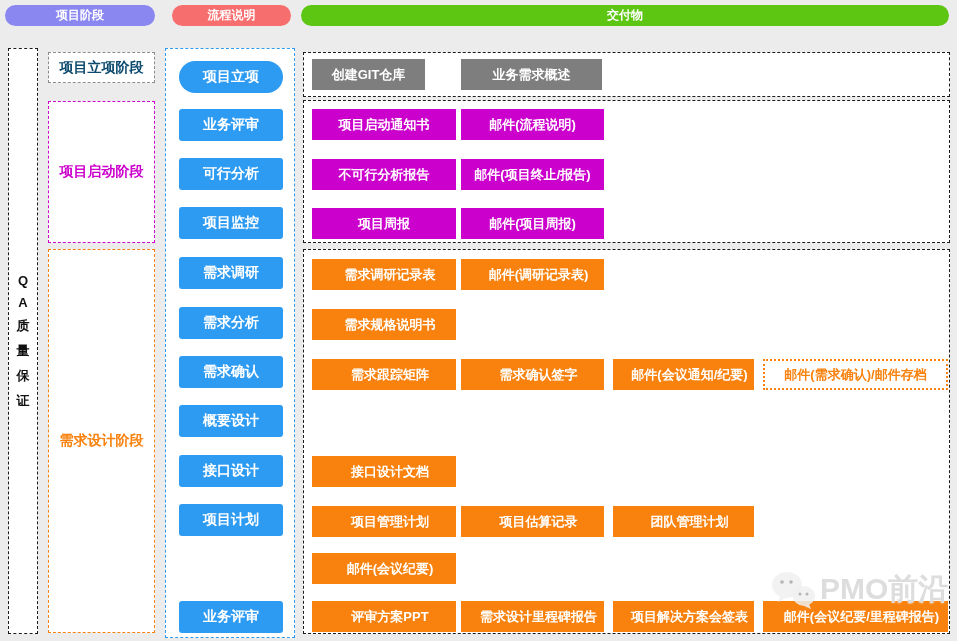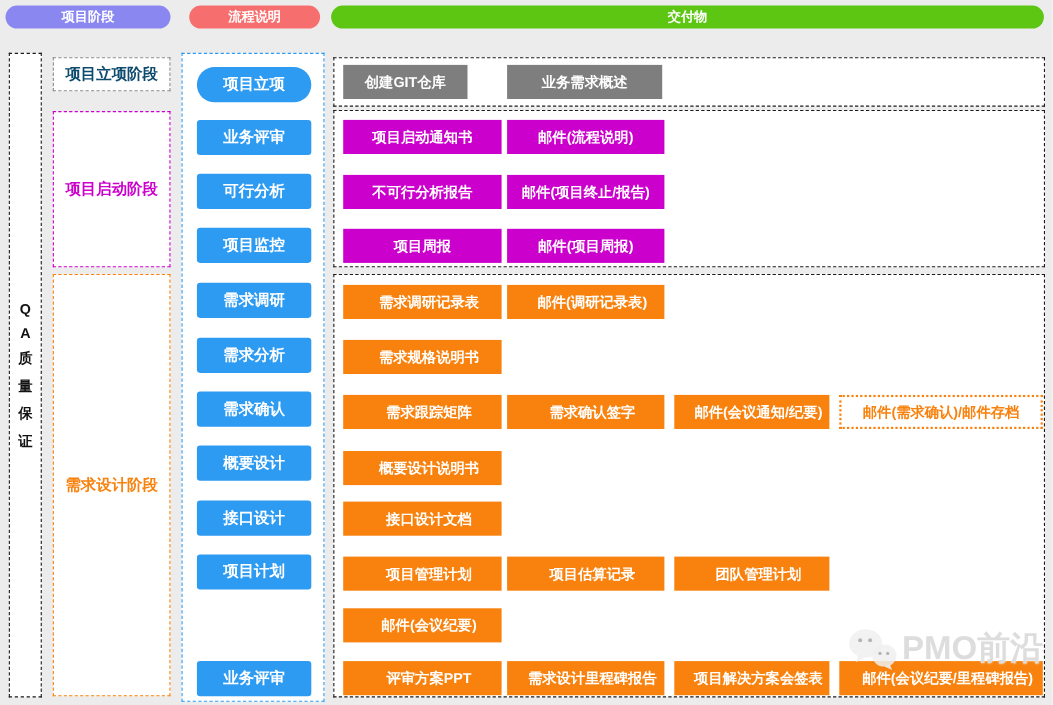--- a/index.html
+++ b/index.html
@@ -114,21 +114,20 @@
     <div class="b bg-orange" style="left:8px;top:9px;width:144px">需求调研记录表</div>
     <div class="b bg-orange" style="left:157px;top:9px;width:143px">邮件(调研记录表)</div>
 
     <div class="b bg-orange" style="left:8px;top:59px;width:144px">需求规格说明书</div>
 
     <div class="b bg-orange" style="left:8px;top:109px;width:144px">需求跟踪矩阵</div>
     <div class="b bg-orange" style="left:157px;top:109px;width:143px">需求确认签字</div>
     <div class="b bg-orange" style="left:309px;top:109px;width:141px">邮件(会议通知/纪要)</div>
     <div class="b outline-orange" style="left:459px;top:109px;width:185px">邮件(需求确认)/邮件存档</div>
 
-    <div class="b bg-orange" style="left:8px;top:160px;width:144px">概要设计说明书</div>
 
     <div class="b bg-orange" style="left:8px;top:206px;width:144px">接口设计文档</div>
 
     <div class="b bg-orange" style="left:8px;top:256px;width:144px">项目管理计划</div>
     <div class="b bg-orange" style="left:157px;top:256px;width:143px">项目估算记录</div>
     <div class="b bg-orange" style="left:309px;top:256px;width:141px">团队管理计划</div>
 
     <div class="b bg-orange" style="left:8px;top:303px;width:144px">邮件(会议纪要)</div>
 
     <div class="b bg-orange" style="left:8px;top:351px;width:144px">评审方案PPT</div>

